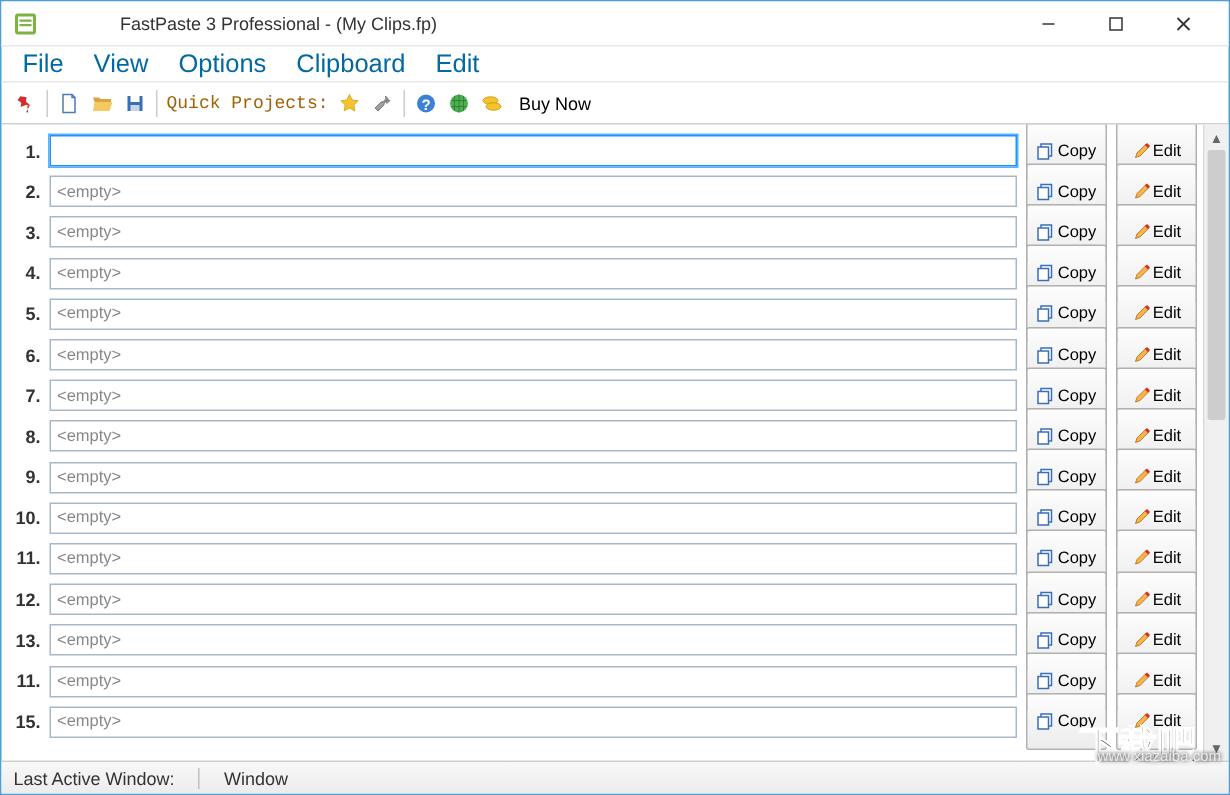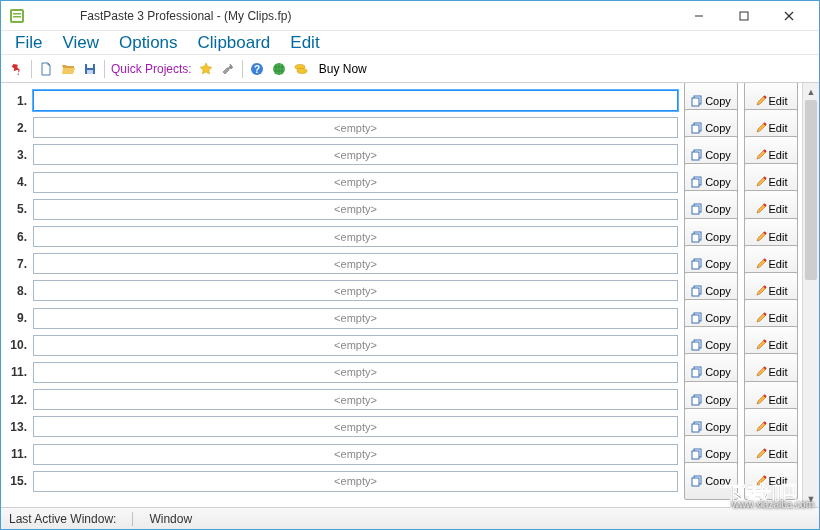--- a/index.html
+++ b/index.html
@@ -8,27 +8,27 @@
 .titlebar { height: 30px; background: #fff; display: flex; align-items: center; padding: 0 8px; border-bottom: 1px solid #e8e8e8; gap: 47px; }
 .titlebar-icon { width: 16px; height: 16px; margin-right: 8px; }
 .titlebar-text { flex: 1; font-size: 12px; color: #333; }
 .win-controls { display: flex; gap: 0; }
 .win-btn { width: 45px; height: 28px; display: flex; align-items: center; justify-content: center; font-size: 13px; color: #333; cursor: pointer; }
 .menubar { height: 24px; display: flex; align-items: center; padding: 0 4px; border-bottom: 1px solid #e8e8e8; }
 .menu-item { padding: 2px 10px; font-size: 17px; color: #0369a1; cursor: pointer; }
 .toolbar { height: 28px; display: flex; align-items: center; padding: 0 8px; gap: 6px; border-bottom: 1px solid #d0d0d0; }
 .tb-icon { width: 16px; height: 16px; display: inline-flex; align-items: center; justify-content: center; cursor: pointer; }
 .tb-sep { width: 1px; height: 18px; background: #ccc; }
-.tb-text { font-size: 12px; color: #a21caf; }
+.tb-text { font-size: 12px; color: #a16207; font-family: Liberation Mono, monospace; }
 .tb-buy { font-weight: normal; font-size: 12px; color: #000; cursor: pointer; padding: 0 4px; }
 .content { flex: 1; display: flex; overflow: hidden; }
 .rows-area { flex: 1; padding: 4px 0 4px 4px; overflow: hidden; }
 .clip-row { display: flex; align-items: center; height: 27.2px; gap: 6px; padding-right: 4px; }
 .row-num { width: 22px; text-align: right; font-size: 12px; color: #333; font-weight: bold; }
-.row-input { flex: 1; height: 21px; border: 1px solid #a8b8c8; background: #fff; font-size: 11px; color: #888; padding: 0 4px; text-align: center; }
+.row-input { flex: 1; height: 21px; border: 1px solid #a8b8c8; background: #fff; font-size: 11px; color: #888; padding: 0 4px; }
 .row-input.focused { border: 1px solid #1e90ff; outline: 1px solid #5bb0ff; }
 .row-btn { width: 54px; height: 38px; background: linear-gradient(#fdfdfd, #ececec); border: 1px solid #b0b0b0; border-radius: 2px; display: flex; align-items: center; justify-content: center; gap: 2px; font-size: 11px; cursor: pointer; }
 .scrollbar { width: 17px; background: #f0f0f0; border-left: 1px solid #d8d8d8; display: flex; flex-direction: column; }
 .sb-btn { height: 17px; background: #f0f0f0; display: flex; align-items: center; justify-content: center; color: #666; font-size: 9px; }
 .sb-track { flex: 1; background: #f0f0f0; position: relative; }
 .sb-thumb { position: absolute; top: 0; left: 2px; right: 2px; height: 180px; background: #cdcdcd; border-radius: 2px; }
 .statusbar { height: 22px; background: linear-gradient(#f8f8f8, #ececec); border-top: 1px solid #d0d0d0; display: flex; align-items: center; padding: 0 8px; font-size: 12px; color: #333; gap: 16px; }
 .status-sep { width: 1px; height: 14px; background: #c0c0c0; }
 .watermark { position: absolute; right: 6px; bottom: 20px; font-size: 10px; color: rgba(255,255,255,0.7); text-shadow: 0 0 3px #000; pointer-events: none; margin-top: 32px; }
 .watermark-logo { position: absolute; right: 0; bottom: 5px; width: 110px; height: 50px; pointer-events: none; }

